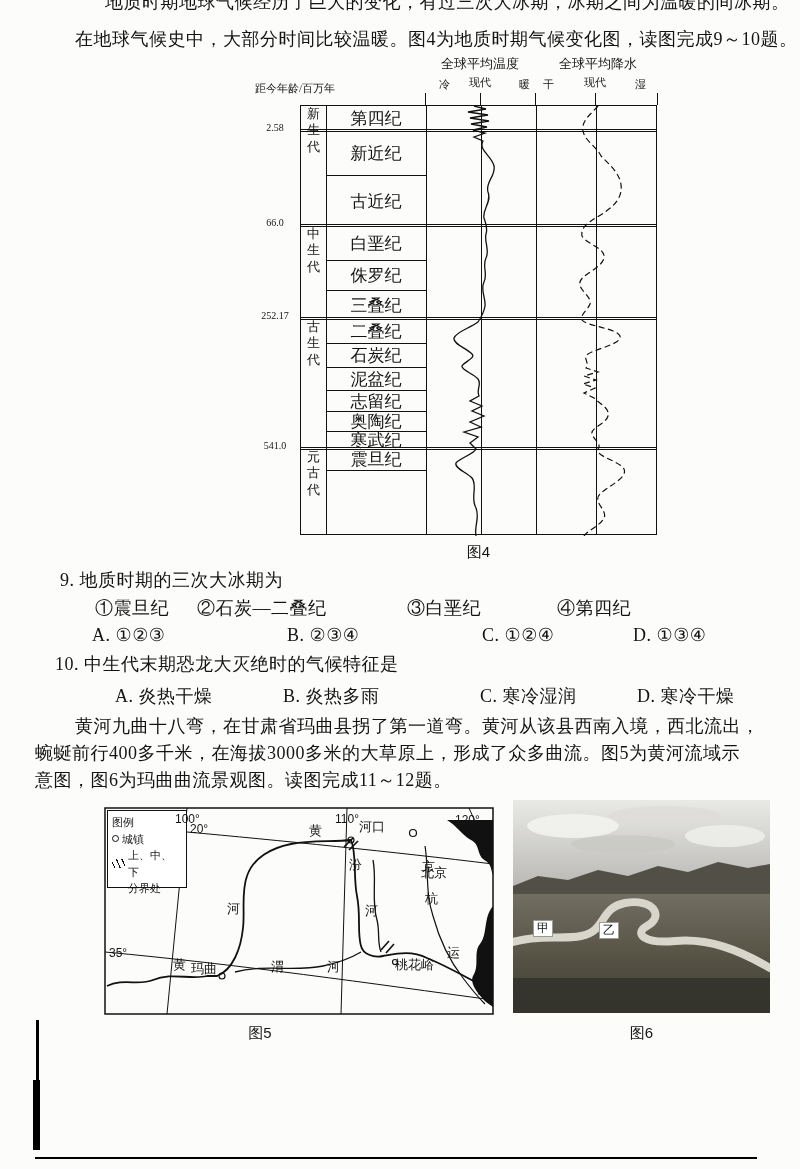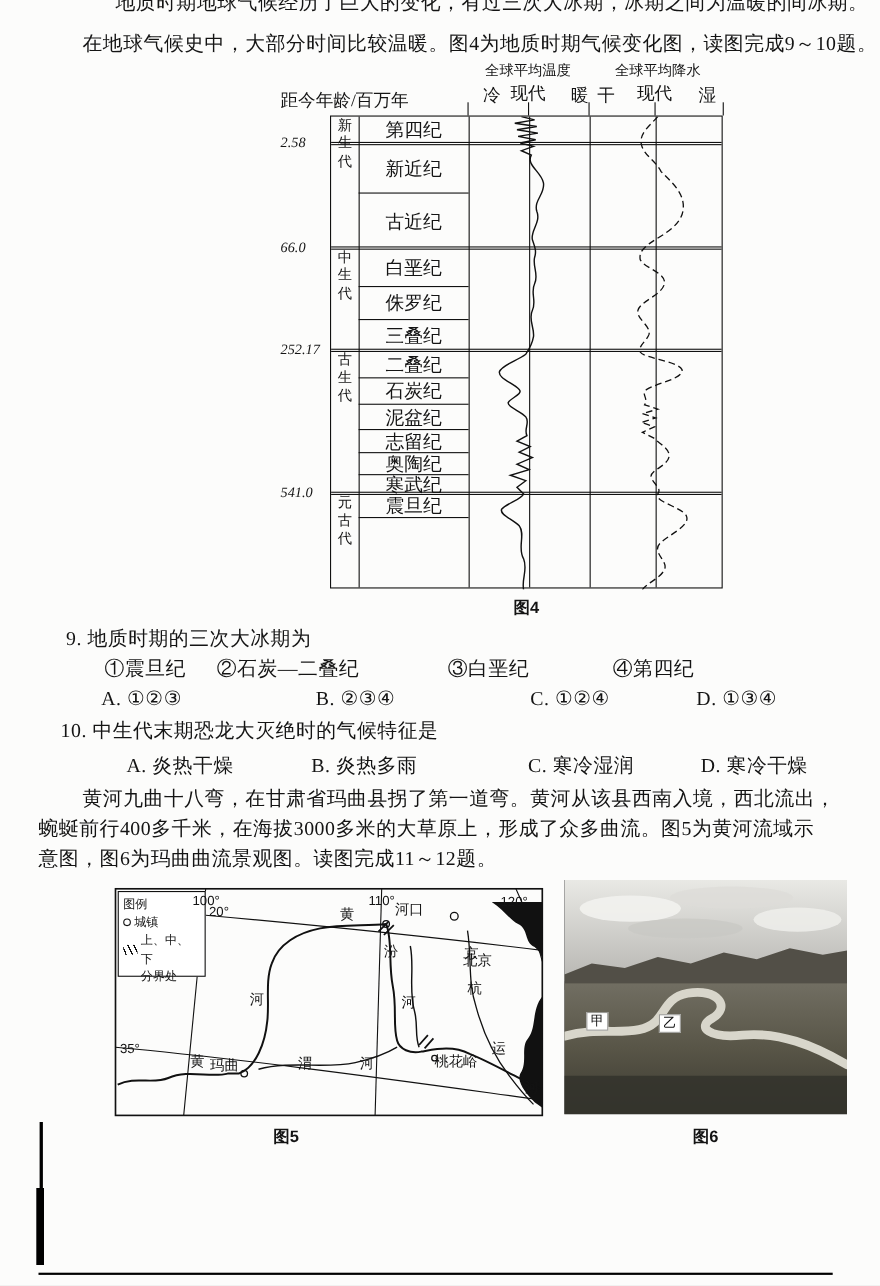--- a/index.html
+++ b/index.html
@@ -4,32 +4,32 @@
 <style>
   *{margin:0;padding:0;box-sizing:border-box}
   body{background:#888;}
   .page{position:relative;width:800px;height:1169px;margin:0 auto;background:#fcfcfb;overflow:hidden;
         font-family:"Liberation Serif","DejaVu Serif",serif;color:#141414;}
   .txt{position:absolute;font-size:18px;letter-spacing:.5px;white-space:nowrap;}
 
   
   .fig4{position:absolute;left:255px;top:55px;width:410px;height:515px;}
   .f4h{position:absolute;font-size:13px;text-align:center;white-space:nowrap;}
-  .f4s{position:absolute;font-size:16px;white-space:nowrap;}
+  .f4s{position:absolute;font-size:11px;white-space:nowrap;}
   .stub{position:absolute;top:38px;width:1px;height:12px;background:#111;}
-  .age{position:absolute;left:0;width:40px;text-align:left;font-size:13px;font-style:italic;}
+  .age{position:absolute;left:0;width:40px;text-align:center;font-size:10px;}
   .tbox{position:absolute;left:45px;top:50px;width:357px;height:430px;border:1px solid #111;}
   .vline{position:absolute;top:0;bottom:0;width:1px;background:#111;}
   .eline{position:absolute;left:0;right:0;height:3px;border-top:1px solid #111;border-bottom:1px solid #111;}
   .era{position:absolute;left:0;width:25px;display:flex;align-items:flex-start;justify-content:center;}
   .era span{width:14px;line-height:1.25;word-break:break-all;text-align:center;font-size:13px;}
   .per{position:absolute;left:25px;width:100px;display:flex;align-items:center;justify-content:center;font-size:17px;}
   .bb{border-bottom:1px solid #111;}
   .curves{position:absolute;left:0;top:0;}
-  .fcap,.cap{position:absolute;text-align:center;font-weight:bold;font-size:15px;
+  .fcap,.cap{position:absolute;text-align:center;font-weight:normal;font-size:15px;
              font-family:"Liberation Sans","DejaVu Sans",sans-serif;}
 
   
   .fig5{position:absolute;left:95px;top:800px;width:410px;height:230px;}
   .mlabel{position:absolute;font-size:13px;white-space:nowrap;}
   .geo{position:absolute;font-size:12px;white-space:nowrap;font-family:"Liberation Sans","DejaVu Sans",sans-serif;}
   .legend{position:absolute;left:12px;top:10px;width:80px;height:78px;border:1px solid #111;background:#fff;
           font-size:11px;line-height:1.5;padding:3px 4px;}
   .lg-row{display:flex;align-items:center;gap:3px;}
   .circ{width:7px;height:7px;border:1px solid #111;border-radius:50%;display:inline-block;flex:none;}

